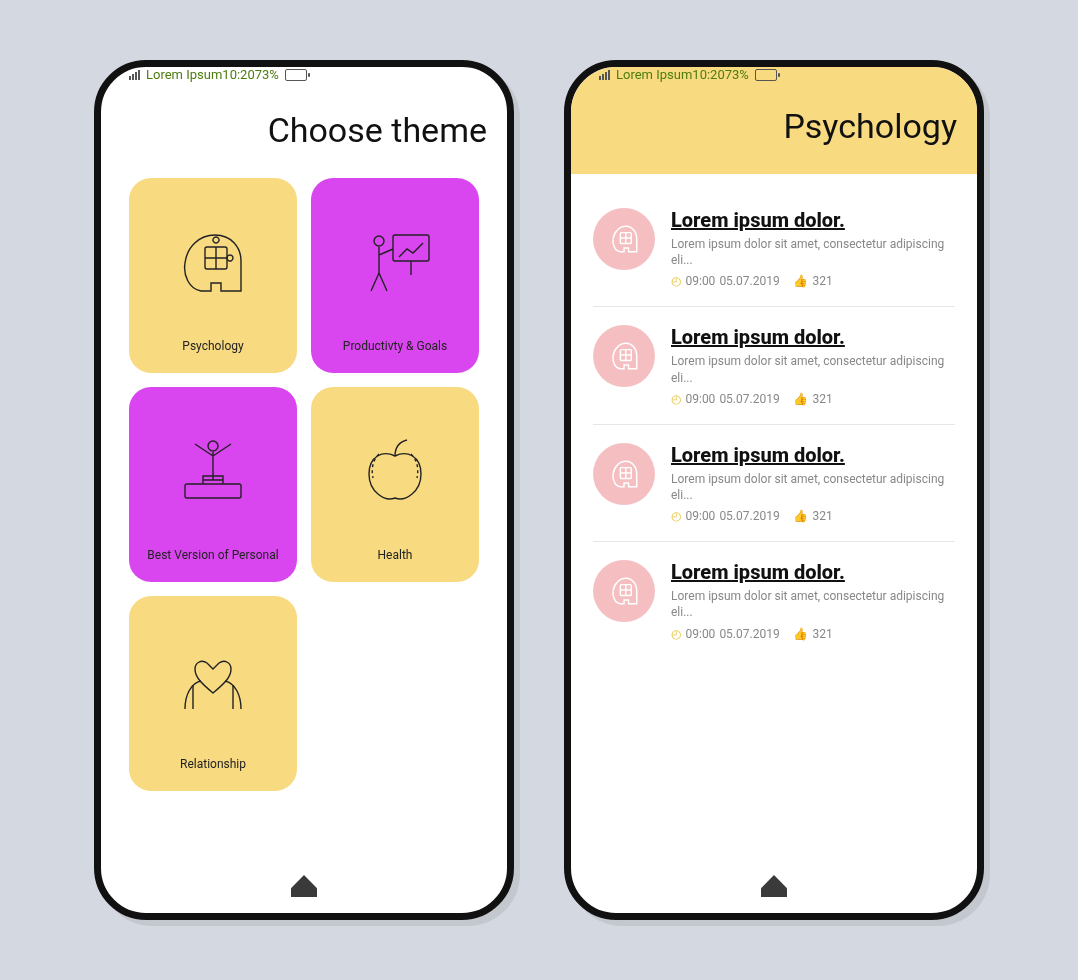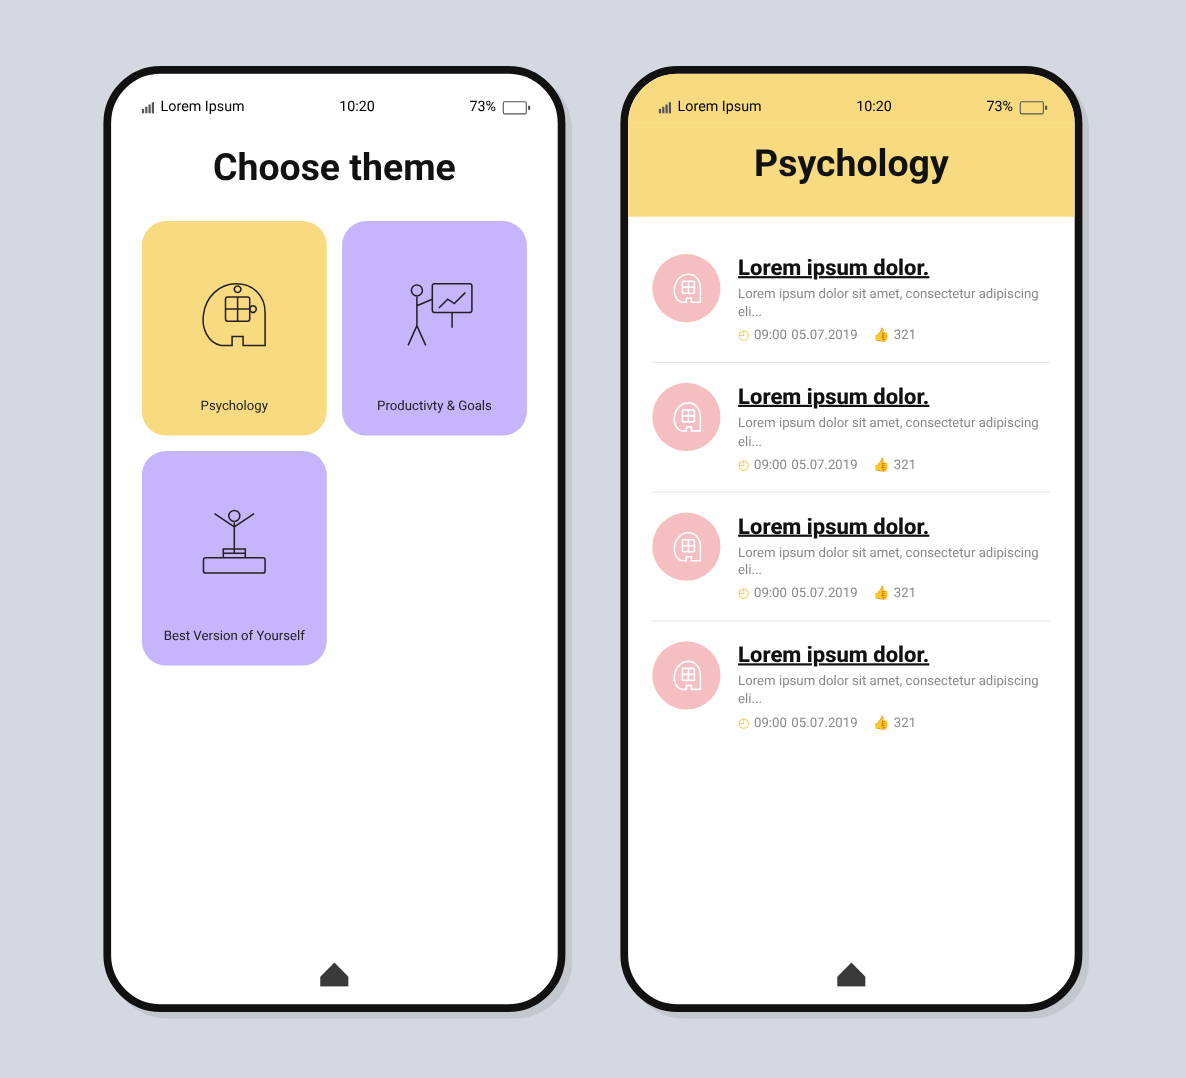--- a/index.html
+++ b/index.html
@@ -21,43 +21,43 @@
     border-radius: 52px;
     position: relative;
     overflow: hidden;
     box-shadow: 6px 6px 0 rgba(0,0,0,0.08);
     display: flex;
     flex-direction: column;
   }
   .status-bar {
     display: flex;
     align-items: center;
-    justify-content: space-between;
-    padding: 23px 28px 6px;
+    justify-content: flex-start;
+    padding: 0 28px 6px;
     font-size: 13px;
-    color: #000000;
+    color: #4d7c0f;
   }
   .phone2 .status-bar { background:#f8da81; }
   .sb-left, .sb-right { display:flex; align-items:center; gap:6px; }
   .signal { display:inline-flex; align-items:flex-end; gap:1px; }
   .signal span{ width:2px; background:#555; display:inline-block;}
   .signal span:nth-child(1){height:4px}
   .signal span:nth-child(2){height:6px}
   .signal span:nth-child(3){height:8px}
   .signal span:nth-child(4){height:10px}
   .battery {
     width:22px; height:12px; border:1.5px solid #555; border-radius:2px; position:relative; display:inline-block;
   }
   .battery::after{content:''; position:absolute; right:-4px; top:3px; width:2px; height:4px; background:#555; border-radius:1px;}
   .battery-fill{ background:#555; height:100%; width:65%; }
   .title-area {
-    text-align:center;
+    text-align:right;
     padding: 22px 20px 28px;
     font-size: 34px;
-    font-weight: 700;
+    font-weight: 400;
     color:#111;
   }
   .phone2 .title-area { background:#f8da81; padding:18px 20px 28px; }
   .tiles {
     padding: 0 28px;
     display:grid;
     grid-template-columns: 1fr 1fr;
     gap: 14px;
   }
   .tile {
@@ -70,21 +70,21 @@
     padding-bottom:20px;
     position:relative;
     cursor:pointer;
   }
   .tile .icon-wrap{
     flex:1; display:flex; align-items:center; justify-content:center; width:100%;
   }
   .tile svg { width:84px; height:84px; stroke:#222; stroke-width:1.4; fill:none; }
   .tile .label { font-size:12px; color:#222; text-align:center; }
   .yellow { background:#f8da81; }
-  .pink   { background:#c4b5fd; }
+  .pink   { background:#d946ef; }
   .home-btn {
     width:26px; height:22px; background:#3a3a3a;
     clip-path: polygon(50% 0, 100% 60%, 100% 100%, 0 100%, 0 60%);
     margin: 0 auto 16px;
   }
   .phone-content { flex:1; display:flex; flex-direction:column; }
   
   .list {
     padding: 16px 22px 0;
     display:flex; flex-direction:column;
@@ -191,21 +191,37 @@
             </svg>
           </div>
         <div class="label">Productivty &amp; Goals</div>
       </div>
       <div class="tile pink">
         <div class="icon-wrap">
             <svg viewBox="0 0 84 84">
               <use href="#ic-winner"></use>
             </svg>
           </div>
-        <div class="label">Best Version of Yourself</div>
+        <div class="label">Best Version of Personal</div>
+      </div>
+      <div class="tile yellow">
+        <div class="icon-wrap">
+            <svg viewBox="0 0 84 84">
+              <use href="#ic-apple-tape"></use>
+            </svg>
+          </div>
+        <div class="label">Health</div>
+      </div>
+      <div class="tile yellow">
+        <div class="icon-wrap">
+            <svg viewBox="0 0 84 84">
+              <use href="#ic-hands-heart"></use>
+            </svg>
+          </div>
+        <div class="label">Relationship</div>
       </div>
     </div>
   </div>
   <div class="home-btn"></div>
 </div>
 
 <div class="phone phone2">
   <div class="phone-content">
     <div class="status-bar">
       <div class="sb-left">

